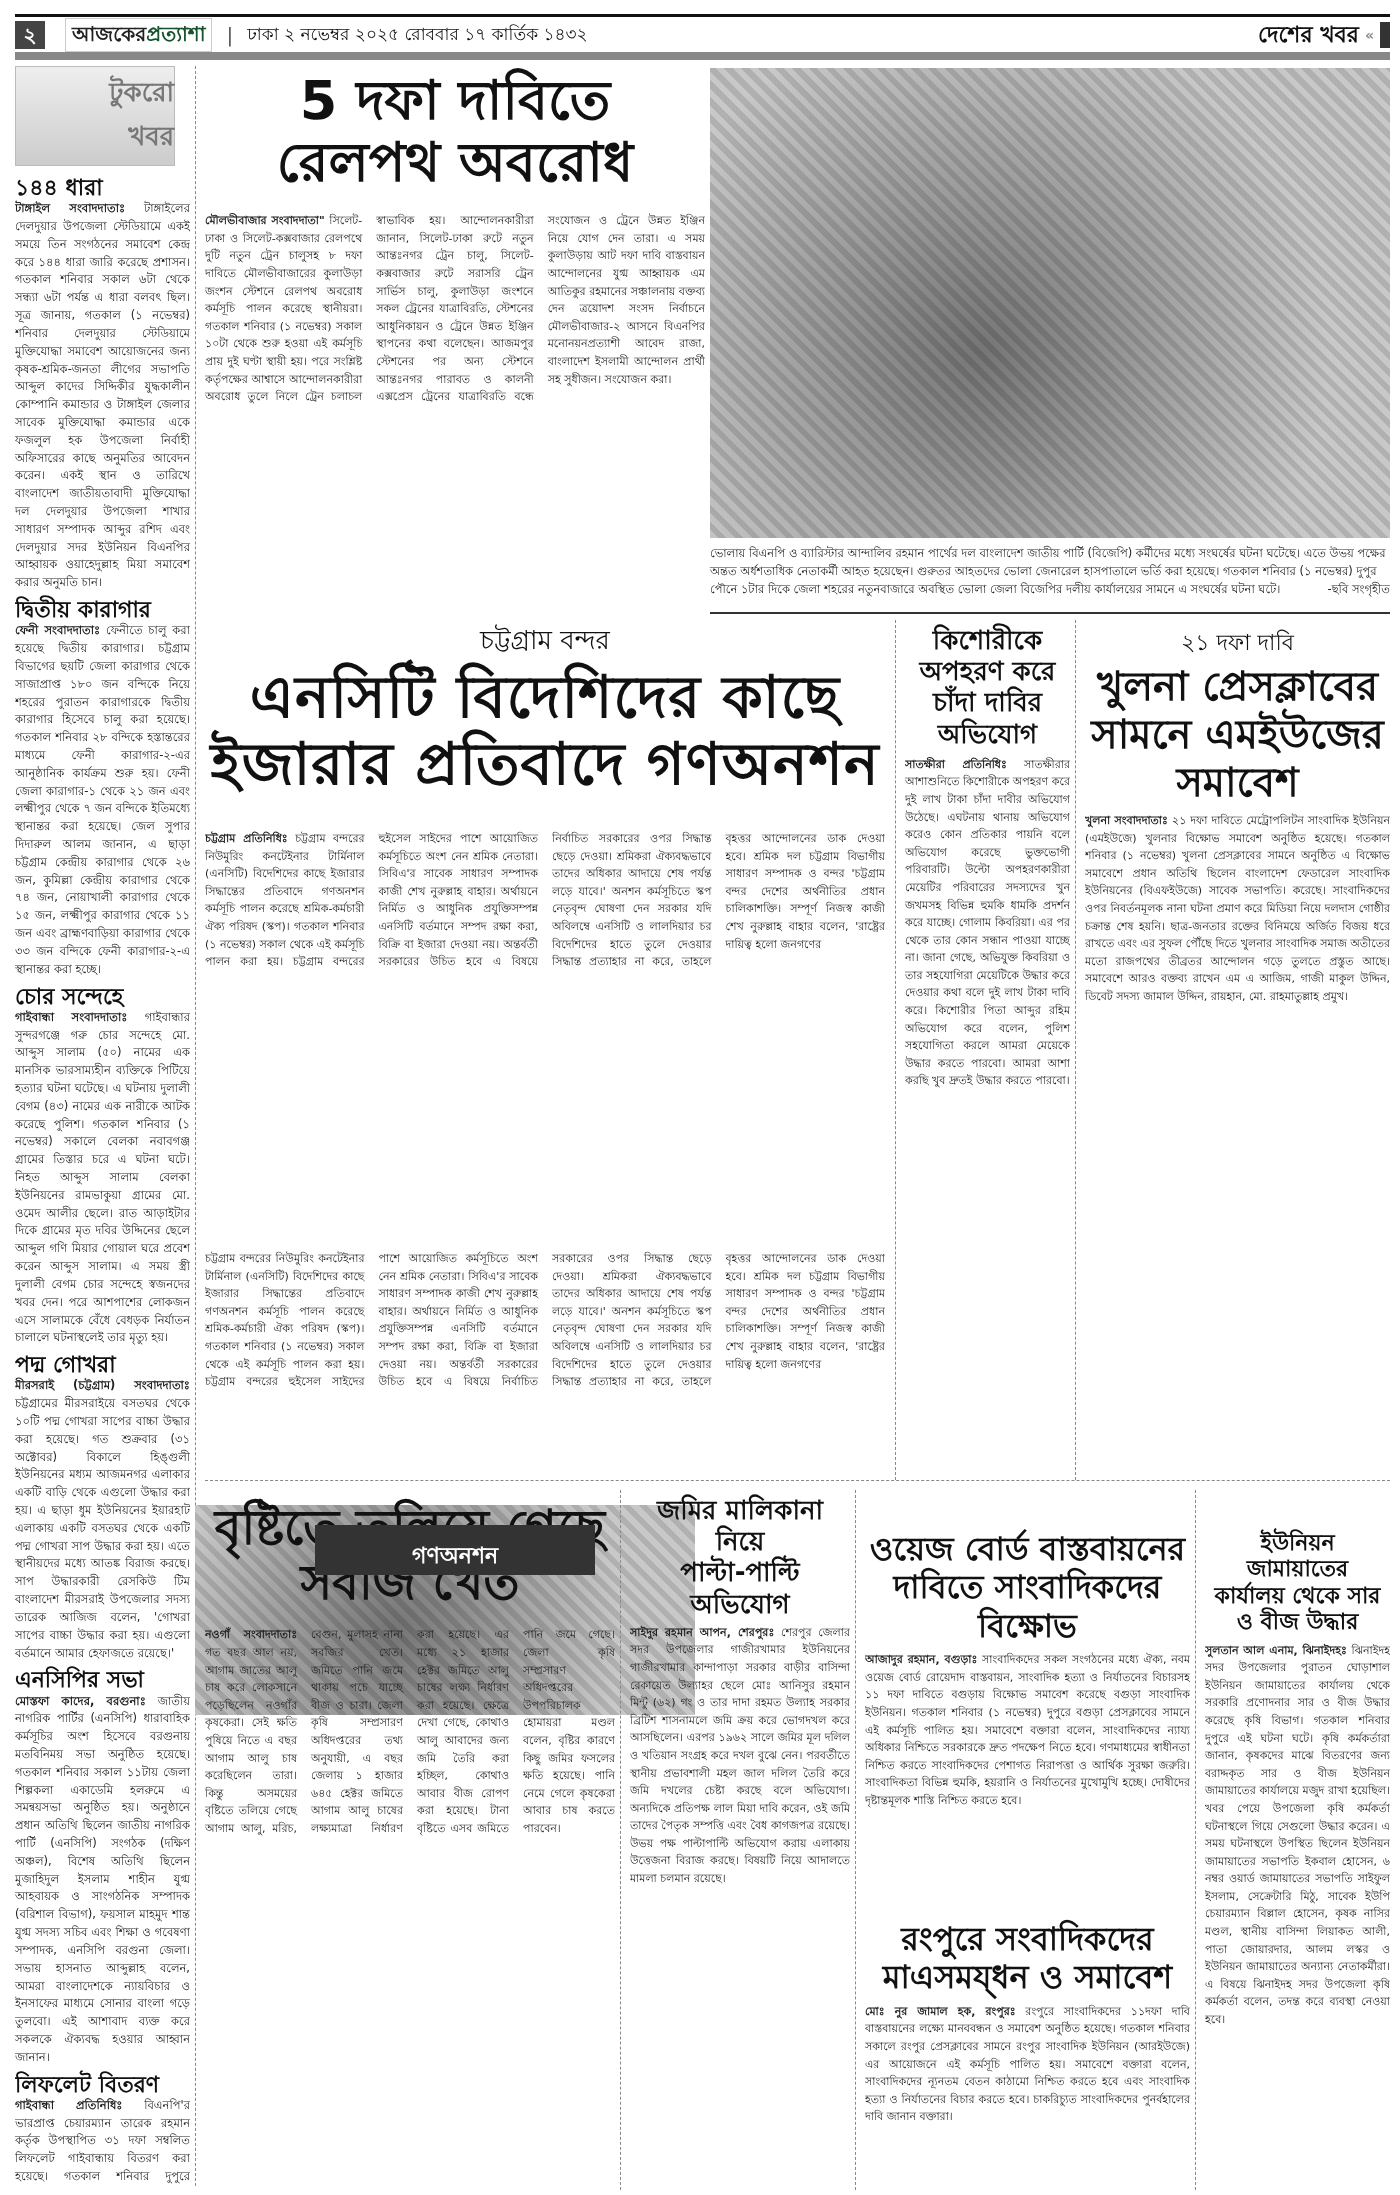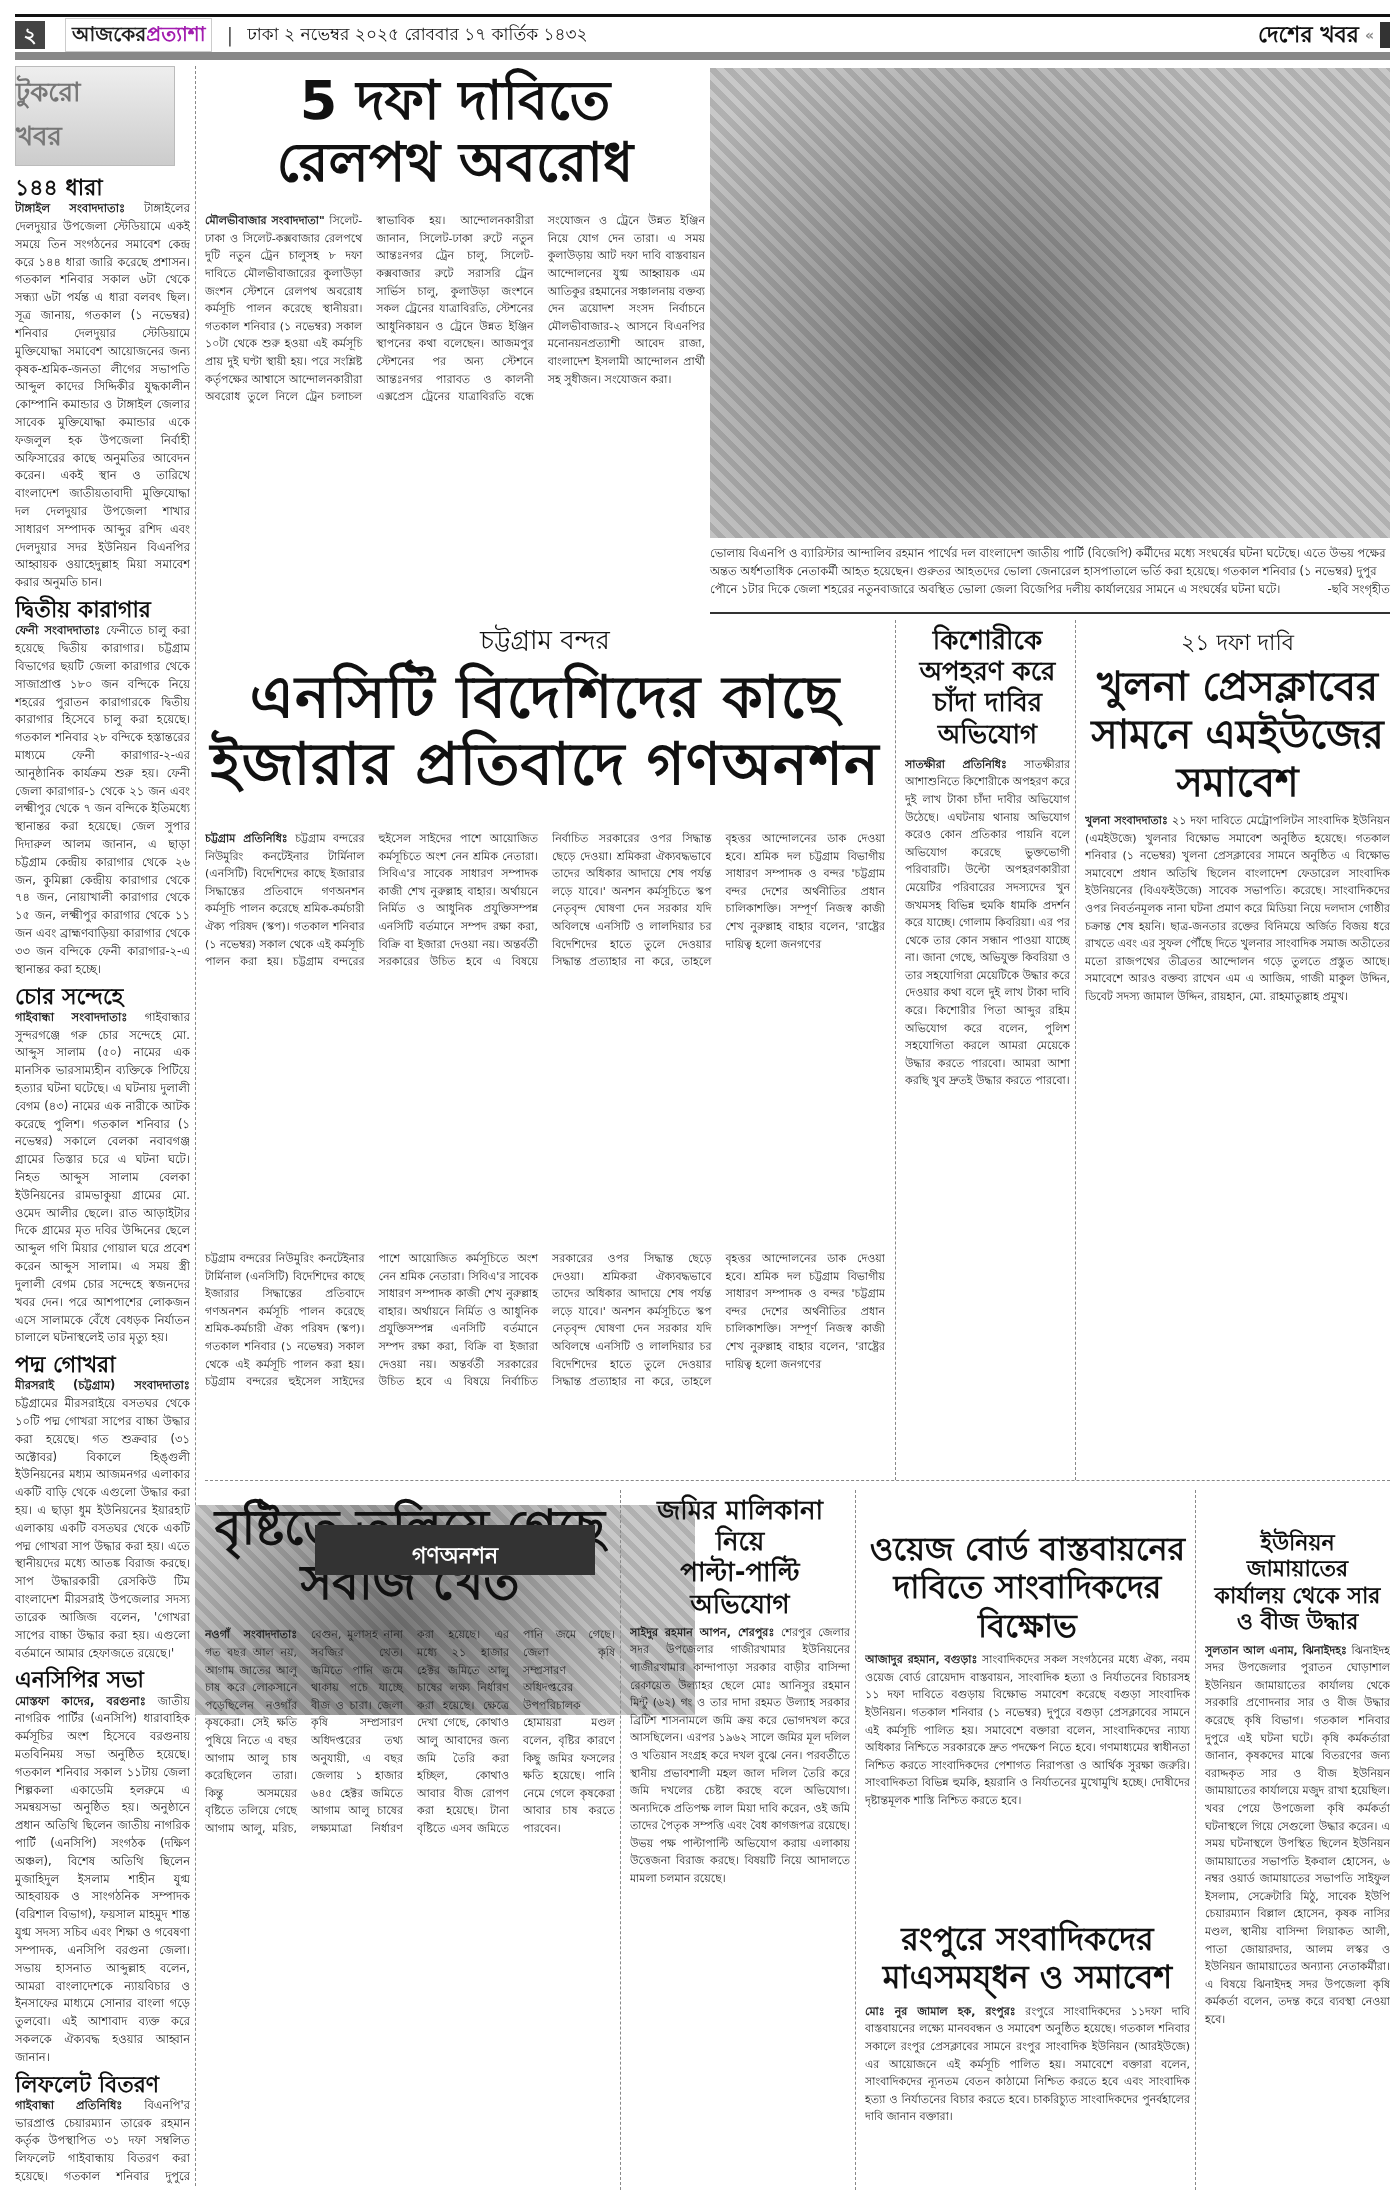--- a/index.html
+++ b/index.html
@@ -3,32 +3,32 @@
 <meta charset="utf-8">
 <style>
 *{box-sizing:border-box;margin:0;padding:0}
 body{width:1400px;height:2195px;background:#fff;font-family:"DejaVu Sans",sans-serif;color:#111;position:relative;overflow:hidden}
 .abs{position:absolute}
 .topline{left:15px;top:14px;width:1375px;height:3px;background:#111}
 .header{left:15px;top:20px;width:1375px;height:30px;display:flex;align-items:center}
 .pgnum{width:30px;height:28px;background:#444;color:#fff;font-size:20px;font-weight:bold;text-align:center;line-height:28px}
 .logo{margin-left:20px;height:30px;border:1px solid #ccc;padding:16px 6px;display:flex;align-items:center;font-weight:bold;font-size:20px}
 .logo .l1{color:#222}
-.logo .l2{color:#a21caf}
+.logo .l2{color:#14532d}
 .sep{margin:0 14px;color:#555;font-size:20px}
 .dateline{font-size:17px}
 .section{margin-left:auto;font-size:22px;font-weight:bold;display:flex;align-items:center;gap:6px}
 .section .arrow{color:#888;font-size:14px}
 .section .blk{width:10px;height:26px;background:#333}
 .greybar{left:15px;top:52px;width:1375px;height:8px;background:#888}
 .colsep{border-left:1px dashed #888}
 .hsep{border-top:1px dashed #888}
 .solidline{border-top:2px solid #333}
 .side{left:15px;top:66px;width:175px}
-.tukro{width:160px;height:100px;border:1px solid #bbb;background:linear-gradient(#eee,#ccc);display:flex;flex-direction:column;align-items:flex-start;justify-content:center;font-size:26px;color:#777;font-weight:bold;margin-bottom:10px}
+.tukro{width:160px;height:100px;border:1px solid #bbb;background:linear-gradient(#eee,#ccc);display:flex;flex-direction:column;align-items:flex-end;justify-content:center;font-size:26px;color:#777;font-weight:bold;margin-bottom:10px}
 .side h3{font-size:22px;font-weight:bold;line-height:1.1;margin-top:6px}
 .side p{font-size:11.5px;line-height:1.55;color:#222;text-align:justify}
 .side p b{font-weight:bold}
 .hl1{font-size:54px;font-weight:bold;text-align:center;line-height:1.15}
 .hl2{font-size:58px;font-weight:bold;text-align:center;line-height:1.15;letter-spacing:1px}
 .body3{font-size:11px;line-height:1.6;text-align:justify;column-gap:14px;color:#222}
 .photo{background:repeating-linear-gradient(45deg,#bbb 0 6px,#999 6px 12px),#aaa;position:relative;overflow:hidden}
 .photo::after{content:"";position:absolute;inset:0;background:radial-gradient(circle at 40% 60%,rgba(60,60,60,.55),rgba(230,230,230,.3) 70%)}
 .caption{font-size:11.5px;line-height:1.55;color:#222}
 .subkick{font-size:26px;text-align:center}

